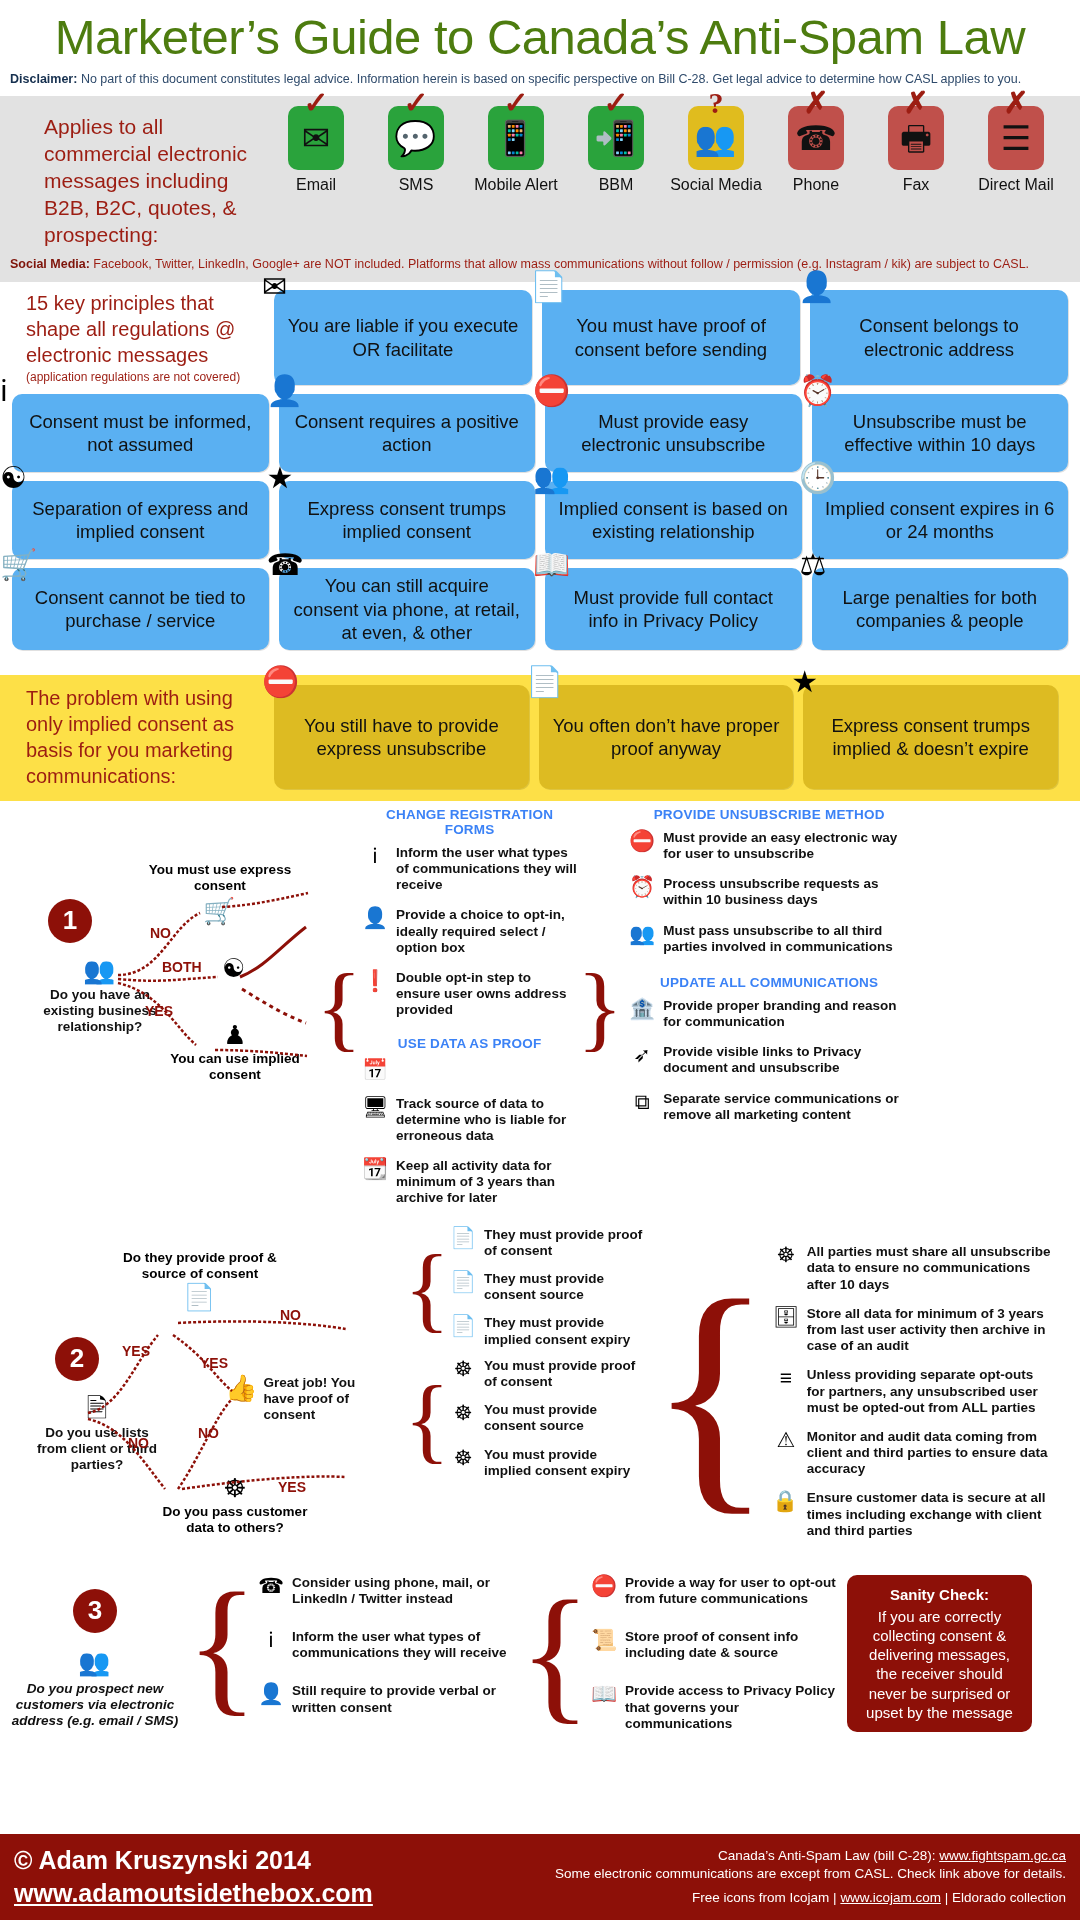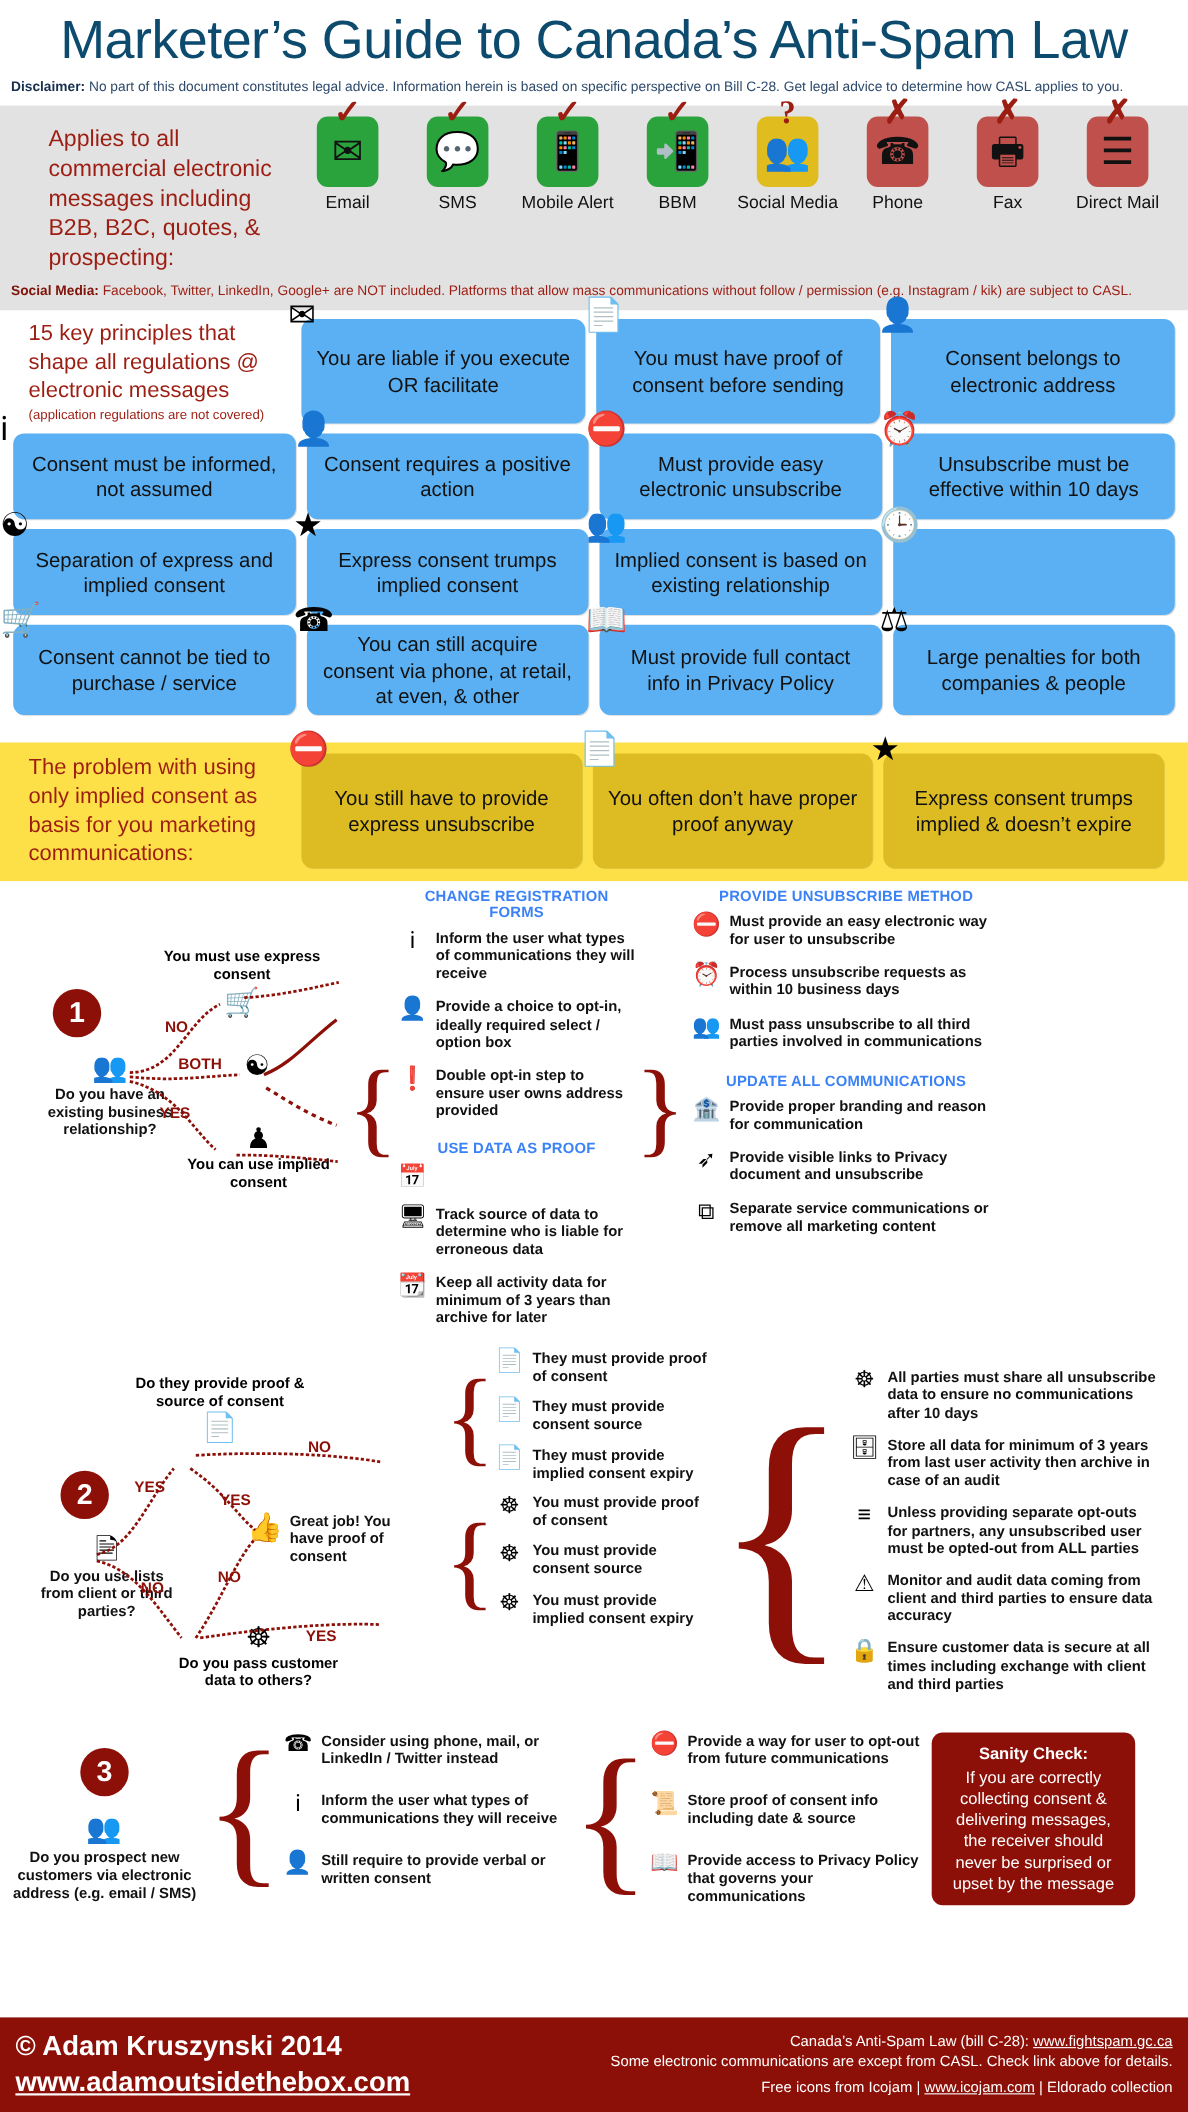--- a/index.html
+++ b/index.html
@@ -7,21 +7,21 @@
     width: 1080px; height: 1920px;
     background: #ffffff;
     font-family: "Liberation Sans", sans-serif;
     overflow: hidden;
   }
   .page { position: relative; width: 1080px; height: 1920px; background:#fff; }
 
   
   .title {
     text-align: center;
-    color: #0c4a6e;
+    color: #4d7c0f;
     font-size: 49px;
     font-weight: 400;
     letter-spacing: -0.5px;
     padding: 12px 0 6px 0;
     line-height: 1.05;
   }
   .disclaimer {
     font-size: 12.5px;
     color: #2e4a6b;
     padding: 3px 10px 9px 10px;
@@ -237,20 +237,21 @@
       <div class="card">
           <span class="ic">★</span>
           <span>Express consent trumps implied consent</span>
         </div>
       <div class="card">
           <span class="ic">👥</span>
           <span>Implied consent is based on existing relationship</span>
         </div>
       <div class="card">
           <span class="ic">🕒</span>
+          <span>Implied consent expires in 6 or 24 months</span>
         </div>
     </div>
     <div class="prow">
       <div class="card">
           <span class="ic">🛒</span>
           <span>Consent cannot be tied to purchase / service</span>
         </div>
       <div class="card">
           <span class="ic">☎</span>
           <span>You can still acquire consent via phone, at retail, at even, &amp; other</span>
@@ -482,21 +483,21 @@
             <span class="btx">Ensure customer data is secure at all times including exchange with client and third parties</span>
           </div>
       </div>
     </div>
   </div>
 
   <div class="sec" style="display:flex; gap:6px; margin-top:14px; align-items:flex-start;">
     <div style="width:170px; text-align:center; padding-top:14px;">
       <div class="num" style="margin:0 auto;">3</div>
       <div class="node-ic" style="margin-top:16px;">👥</div>
-      <div class="q" style="margin-top:6px;">Do you prospect new customers via electronic address (e.g. email / SMS)</div>
+      <div class="q" style="margin-top:6px;font-style:italic;">Do you prospect new customers via electronic address (e.g. email / SMS)</div>
     </div>
 
     <div style="display:flex; align-items:center;">
       <span class="brace" style="font-size:150px; line-height:.62;">{</span>
       <div class="bullets" style="width:255px; gap:22px;">
         <div class="bullet">
             <span class="bic">☎</span>
             <span class="btx">Consider using phone, mail, or LinkedIn / Twitter instead</span>
           </div>
         <div class="bullet">

